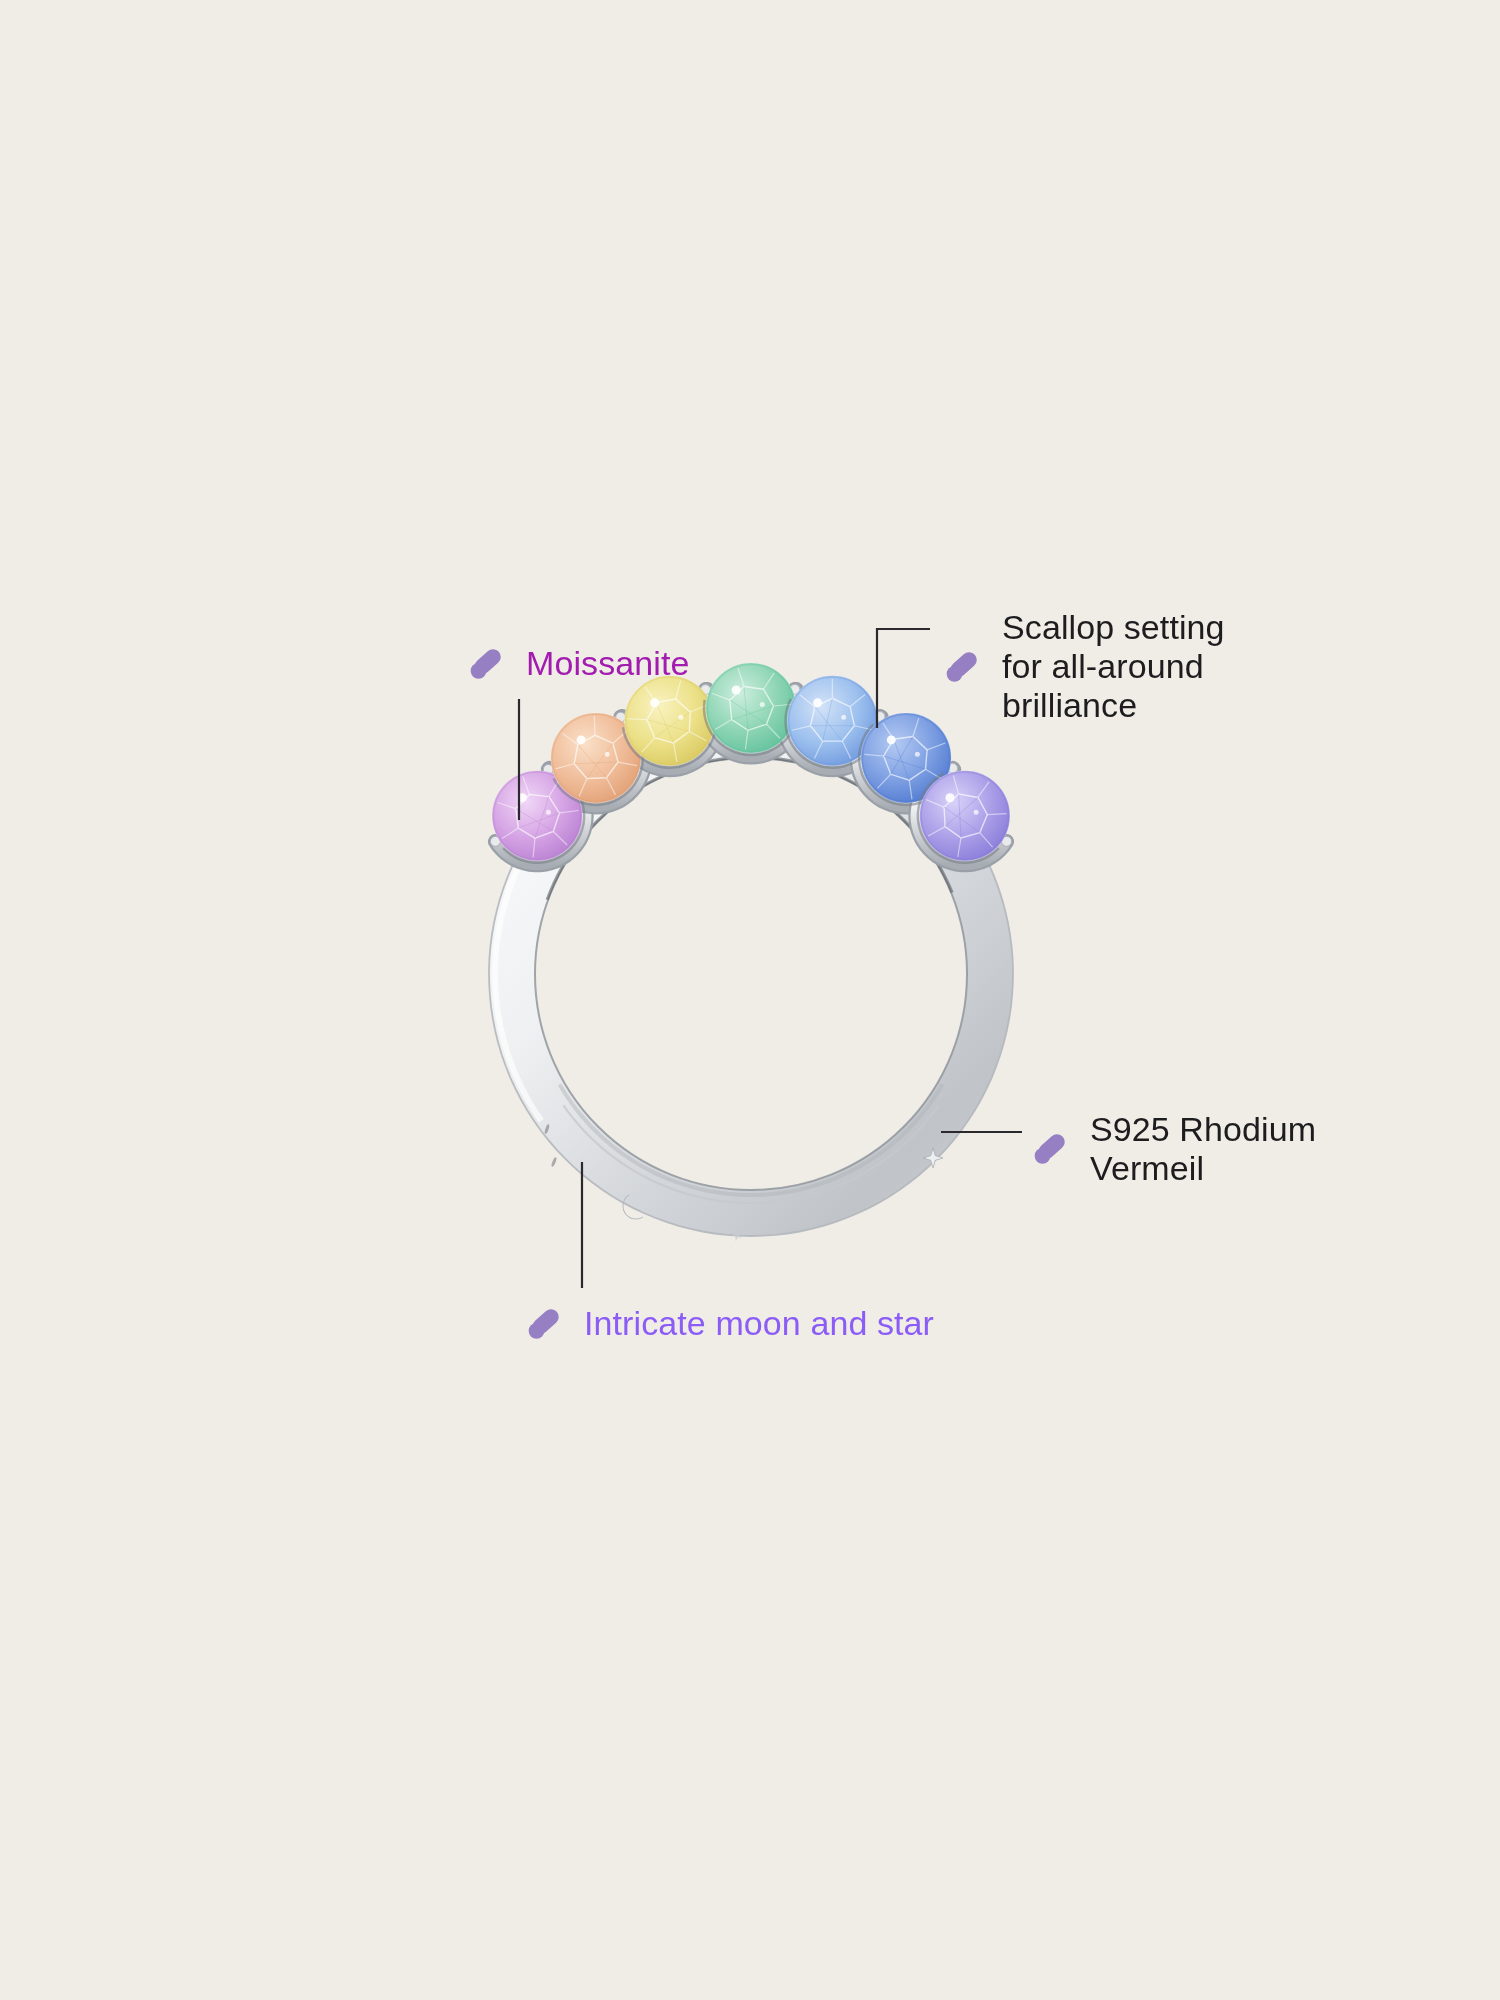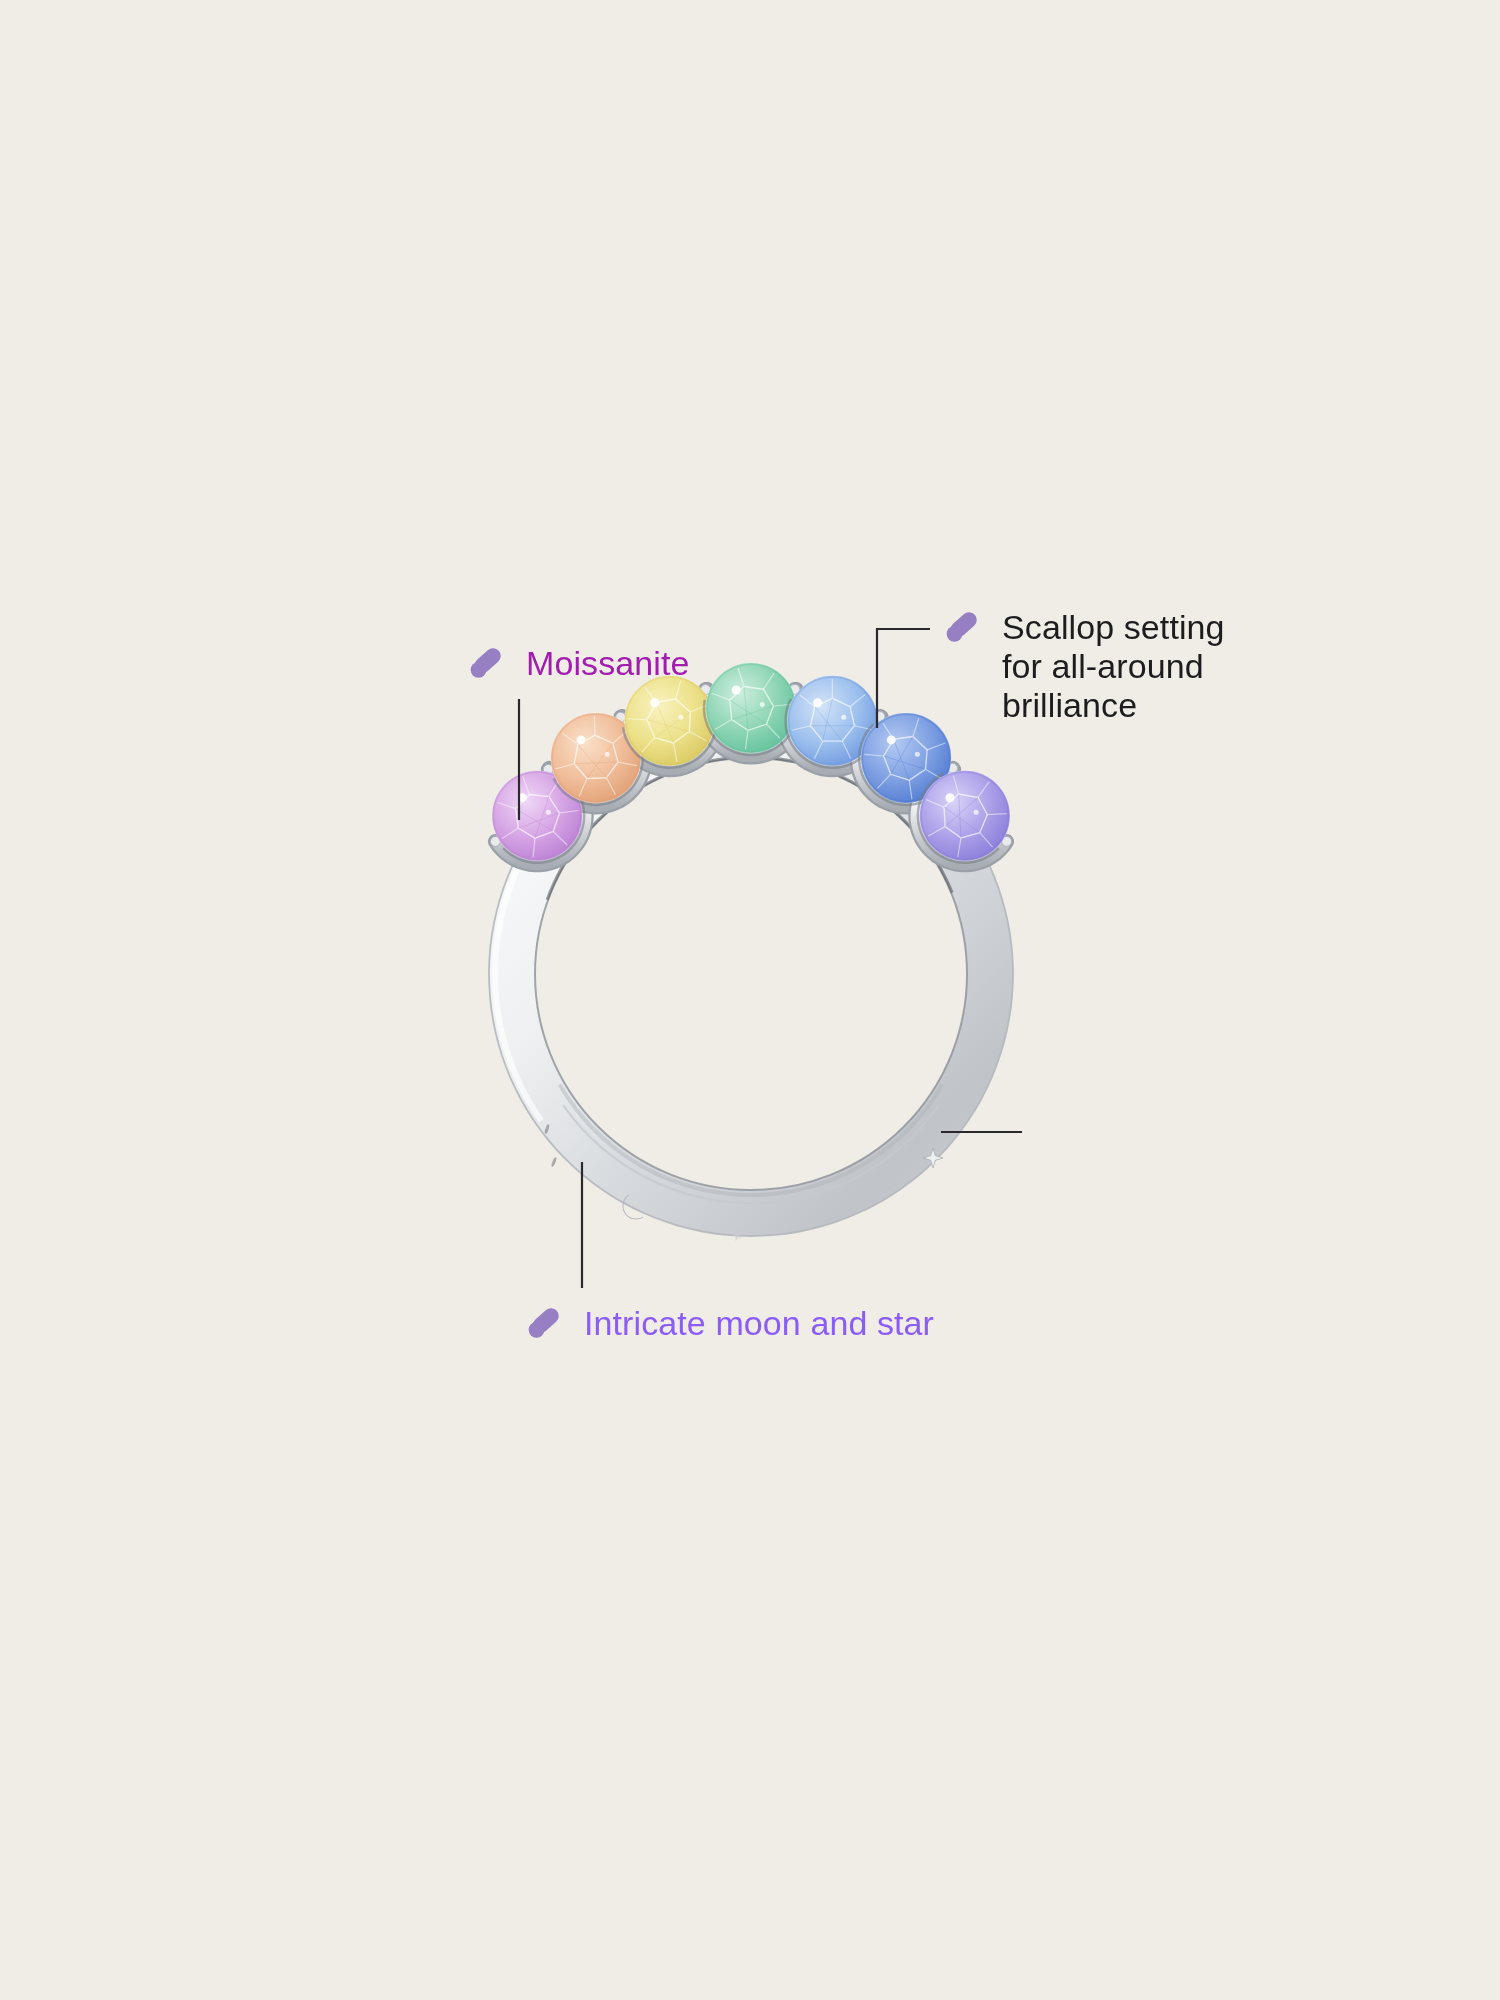--- a/index.html
+++ b/index.html
@@ -7,21 +7,21 @@
   .canvas{
     position:relative;
     width:1500px;height:2000px;
     overflow:hidden;
     background:#f0ede6;
   }
   .ring-svg{position:absolute;left:0;top:0;}
   .label{
     position:absolute;
     display:flex;
-    align-items:flex-start;
+    align-items:center;
     gap:20px;
     font-size:34px;
     line-height:39px;
     font-weight:400;
     color:#1d1d1f;
     letter-spacing:.1px;
     white-space:nowrap;
   }
   .label .marker{flex:none;margin-top:1px;}
   .label .marker svg{display:block;width:40px;height:37px;}
@@ -285,20 +285,34 @@
         </g>
       </svg>
     </span>
     <span class="lines">
       <span>Scallop setting</span>
       <span>for all-around</span>
       <span>brilliance</span>
     </span>
   </div>
 
+  <div class="label label-material" style="color: rgb(29, 29, 31);">
+    <span class="marker">
+      <svg viewBox="0 0 32 32">
+        <g fill="currentColor" stroke="currentColor" color="#9680C3">
+          <circle cx="9.5" cy="21.5" r="6.8" stroke="none"></circle>
+          <line x1="13" y1="17.5" x2="22" y2="9.5" stroke-width="13.5" stroke-linecap="round"></line>
+        </g>
+      </svg>
+    </span>
+    <span class="lines">
+      <span>S925 Rhodium</span>
+      <span>Vermeil</span>
+    </span>
+  </div>
 
   <div class="label label-engraving" style="color: #8b5cf6;">
     <span class="marker">
       <svg viewBox="0 0 32 32">
         <g fill="currentColor" stroke="currentColor" color="#9680C3">
           <circle cx="9.5" cy="21.5" r="6.8" stroke="none"></circle>
           <line x1="13" y1="17.5" x2="22" y2="9.5" stroke-width="13.5" stroke-linecap="round"></line>
         </g>
       </svg>
     </span>

